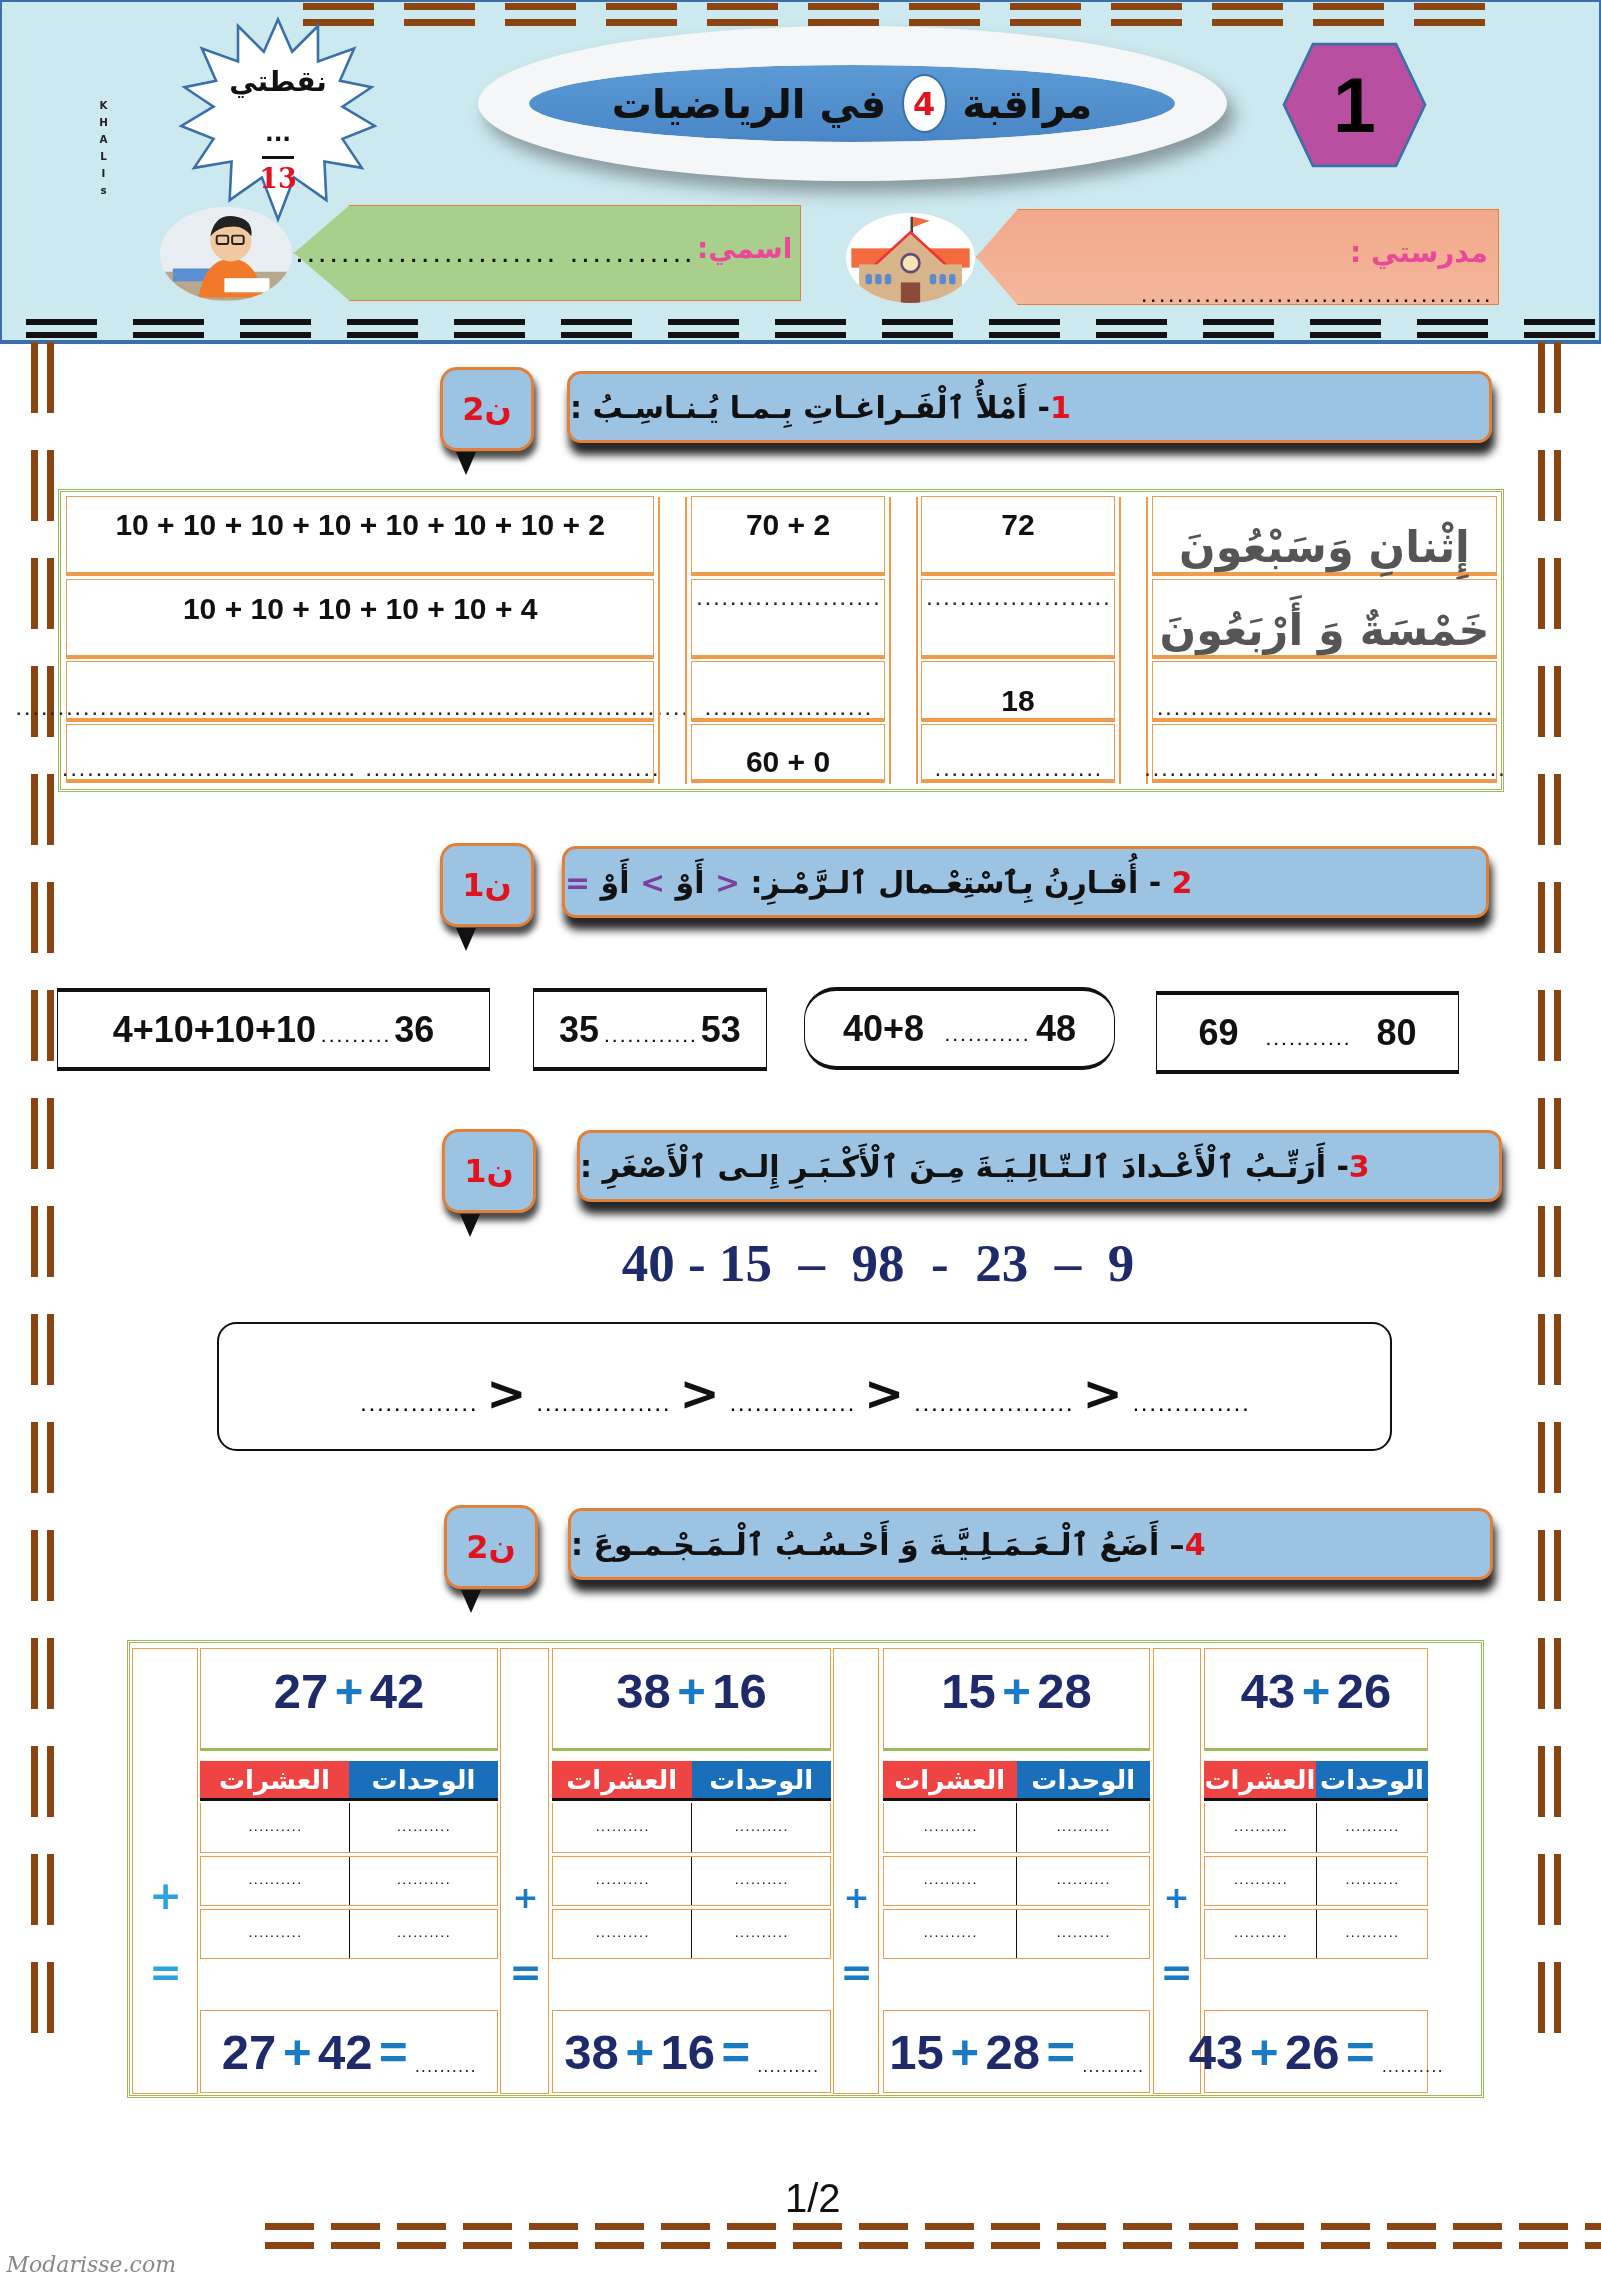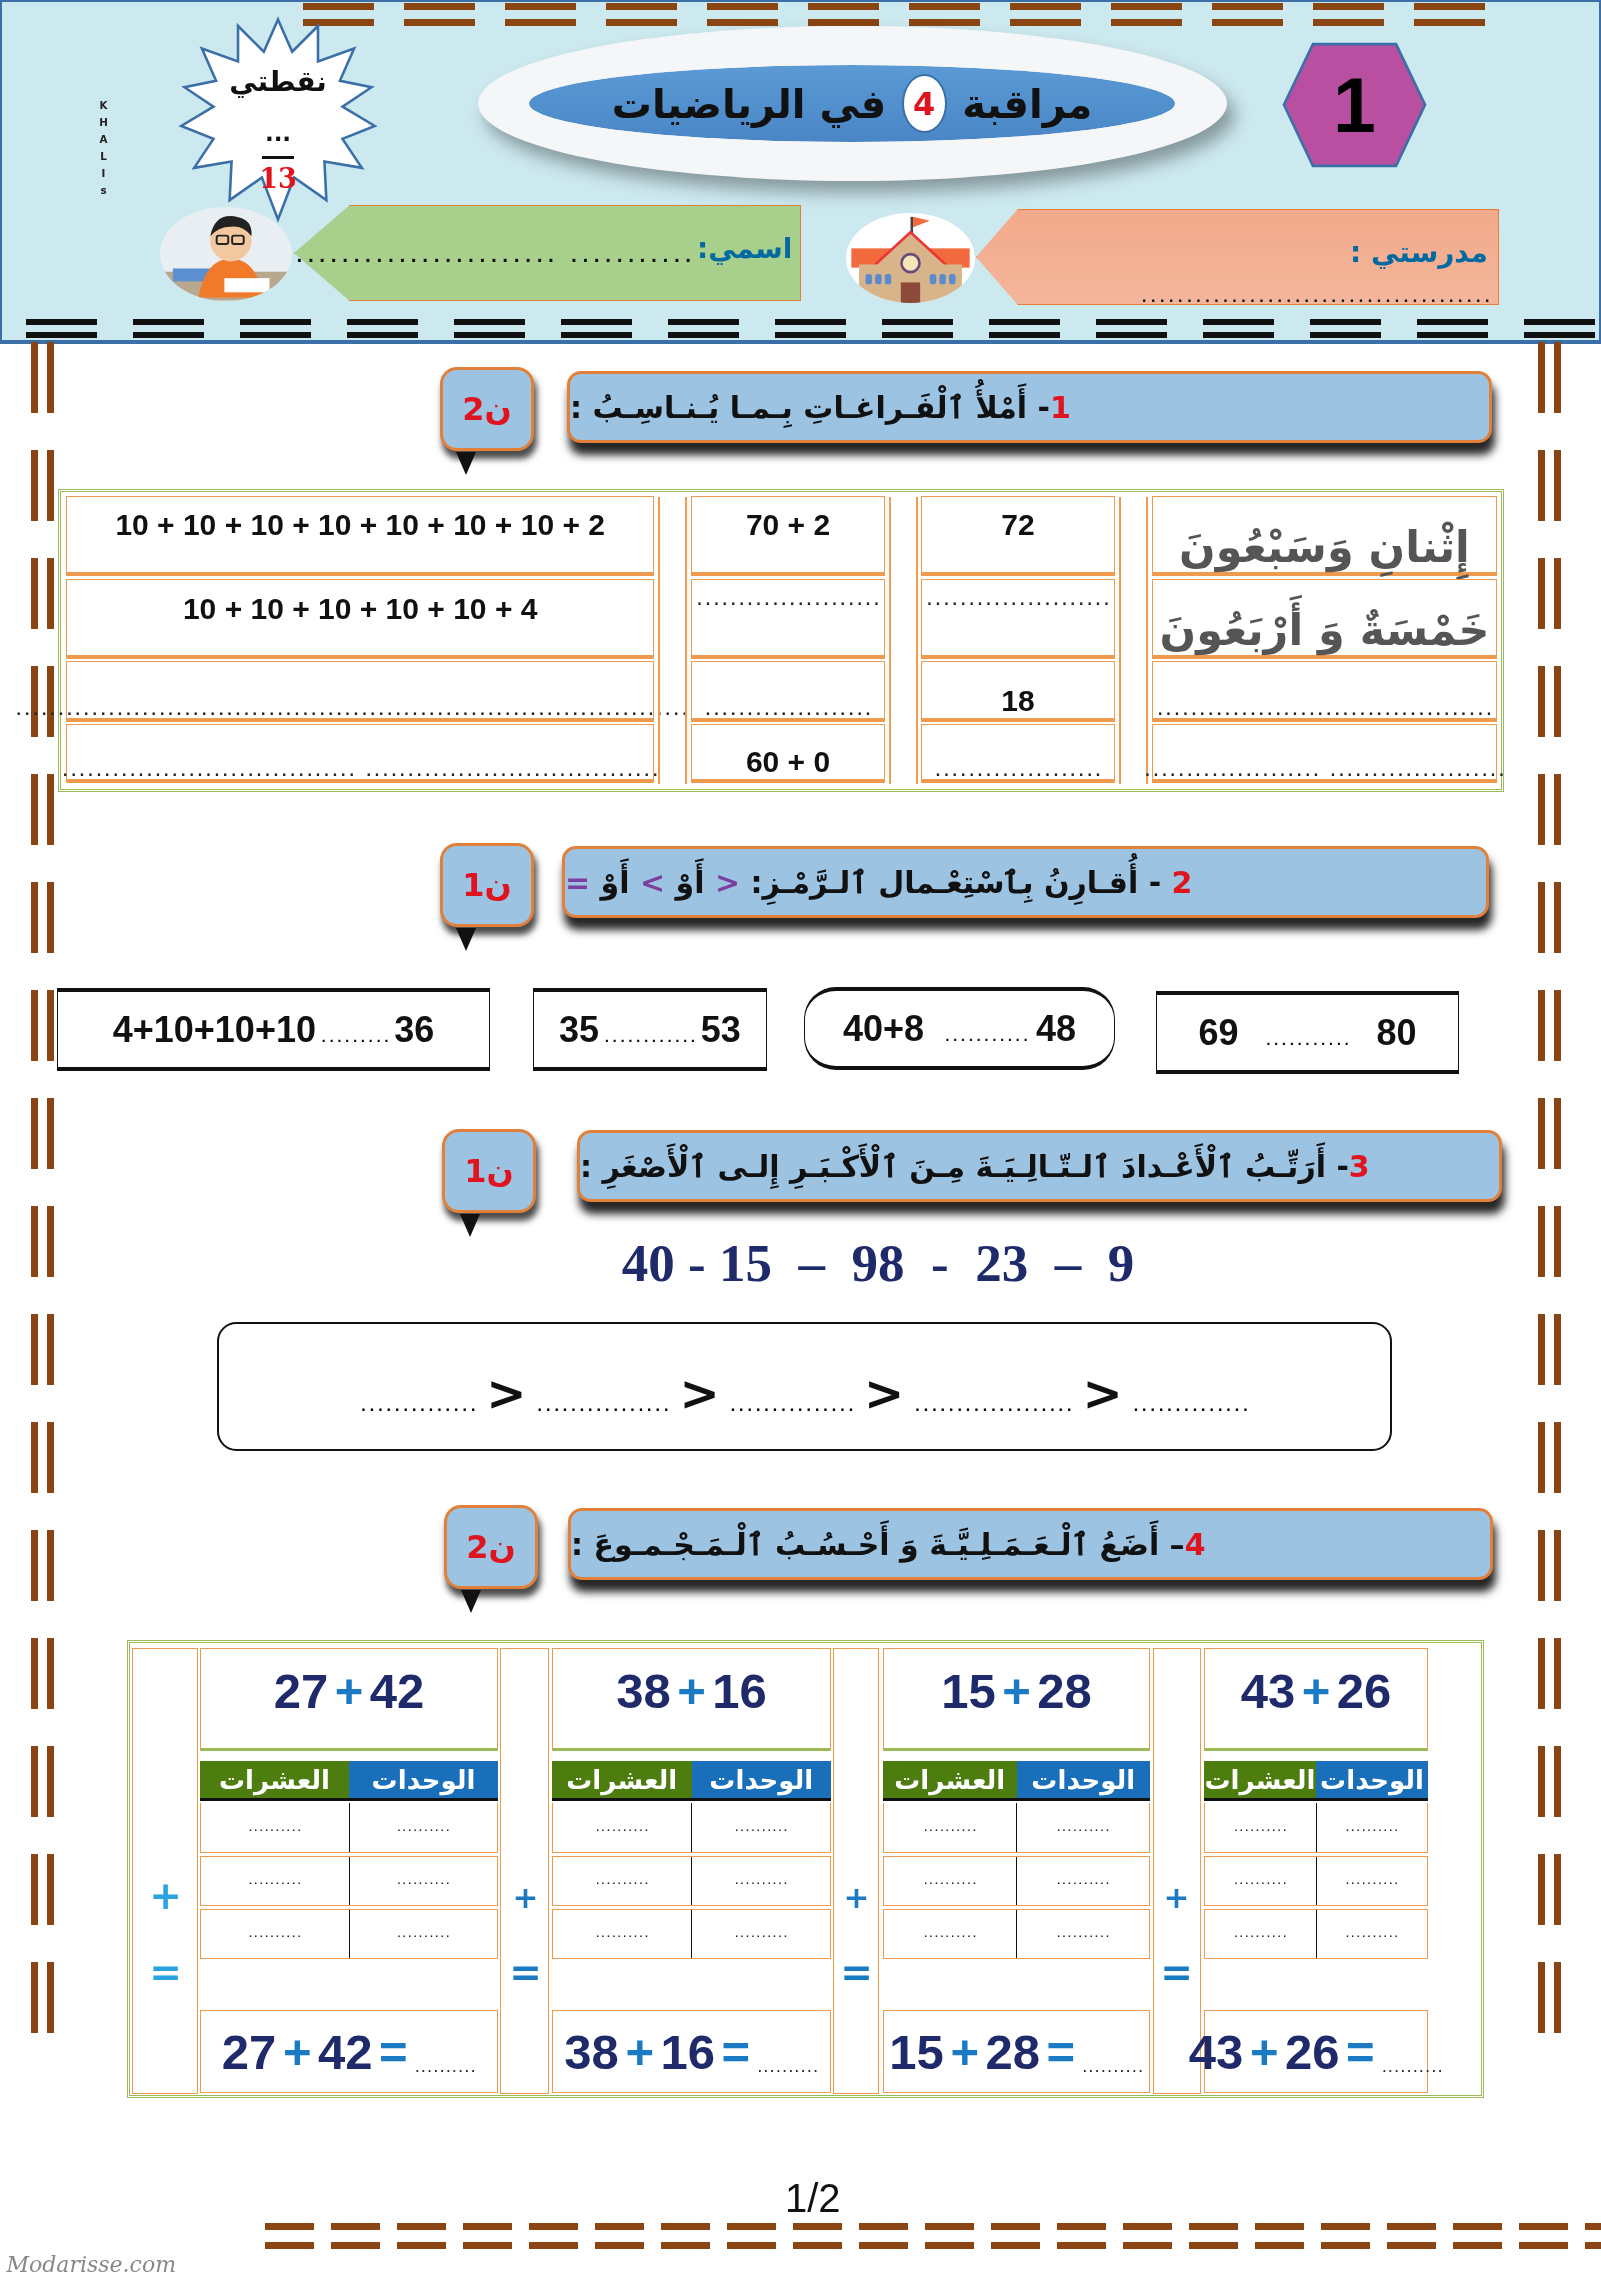--- a/index.html
+++ b/index.html
@@ -54,21 +54,21 @@
   }
 
   
   .hex { position: absolute; left: 1282px; top: 42px; width: 145px; height: 126px; }
   .hex-num { position: absolute; left: 1282px; top: 42px; width: 145px; height: 126px; display: flex; align-items: center; justify-content: center; font: bold 77px "Liberation Sans", sans-serif; color: #000; }
 
   
   .banner { position: absolute; height: 96px; border: 1.9px solid #e2803a; clip-path: polygon(0 50%, 10% 0, 100% 0, 100% 100%, 10% 100%); }
   .banner.name { left: 294px; top: 205px; width: 507px; background: #a8cf8c; clip-path: polygon(0 50%, 11% 0, 100% 0, 100% 100%, 11% 100%); }
   .banner.school { left: 976px; top: 209px; width: 523px; background: linear-gradient(#f2a98a, #f4b69b); clip-path: polygon(0 50%, 8% 0, 100% 0, 100% 100%, 8% 100%); }
-  .banner-label { position: absolute; font: bold 28px "DejaVu Sans", sans-serif; color: #0369a1; direction: rtl; }
+  .banner-label { position: absolute; font: bold 28px "DejaVu Sans", sans-serif; color: #ec4899; direction: rtl; }
   .dots { letter-spacing: 0.6px; color: #111; font: bold 18px "DejaVu Sans Mono", monospace; white-space: nowrap; overflow: hidden; }
 
   .avatar { position: absolute; border-radius: 50%; background: #fff; overflow: hidden; }
 
   
   
   .sec-bar {
     position: absolute; height: 72px; background: #9dc3e2; border: 3.2px solid #e2803a; border-radius: 14px;
     box-shadow: 2.6px 11.6px 9px rgba(0,0,0,0.85);
     display: flex; align-items: center; justify-content: flex-end; padding-right: 22px;
@@ -121,21 +121,21 @@
   .t4 { position: absolute; left: 127px; top: 1640px; width: 1357px; height: 458px; border: 3.9px double #9bbb59; }
   .op-col { position: absolute; top: 1648px; height: 446px; border: 1.9px solid #f09a4e; background: #fff; }
   .op-sym { position: absolute; font: bold 39px "DejaVu Sans", sans-serif; color: #1a7ac4; width: 39px; text-align: center; }
   .card { position: absolute; top: 1648px; height: 446px; }
   .card-top { position: absolute; left: 0; top: 0; right: 0; height: 103px; border: 1.9px solid #f09a4e; border-bottom: 3.9px solid #9bbb59; background: #fff;
     display: flex; justify-content: center; padding-top: 14px;
     font: bold 49px "Liberation Sans", sans-serif; color: #1f2a6b; }
   .card-top .p, .card-eq .p { color: #1a7ac4; margin: 0 6.5px; }
   .card-head { position: absolute; left: 0; right: 0; top: 113px; height: 40px; display: flex; border-bottom: 3.2px solid #111; }
   .card-head div { flex: 1; display: flex; align-items: center; justify-content: center; color: #fff; font: bold 26px "DejaVu Sans", sans-serif; }
-  .card-head .tens { background: #4d7c0f; }
+  .card-head .tens { background: #ef4444; }
   .card-head .units { background: #1a6fba; }
   .card-row { position: absolute; left: 0; right: 0; height: 50px; display: flex; border: 1.9px solid #f09a4e; border-top: none; background: #fff; }
   .card-row div { flex: 1; display: flex; align-items: center; justify-content: center; font: bold 9px "DejaVu Sans Mono", monospace; color: #222; }
   .card-row div:first-child { border-right: 1.9px solid #111; }
   .card-eq { position: absolute; left: 0; right: 0; top: 362px; height: 83px; border: 1.9px solid #f09a4e; background: #fff;
     display: flex; align-items: center; justify-content: center;
     font: bold 49px "Liberation Sans", sans-serif; color: #1f2a6b; white-space: nowrap; }
   .card-eq .blank { font: bold 10.3px "DejaVu Sans Mono", monospace; color: #222; align-self: flex-end; padding-bottom: 18px; }
 
   .page-num { position: absolute; left: 785px; top: 2176px; font: 40px "Liberation Sans", sans-serif; color: #111; }

